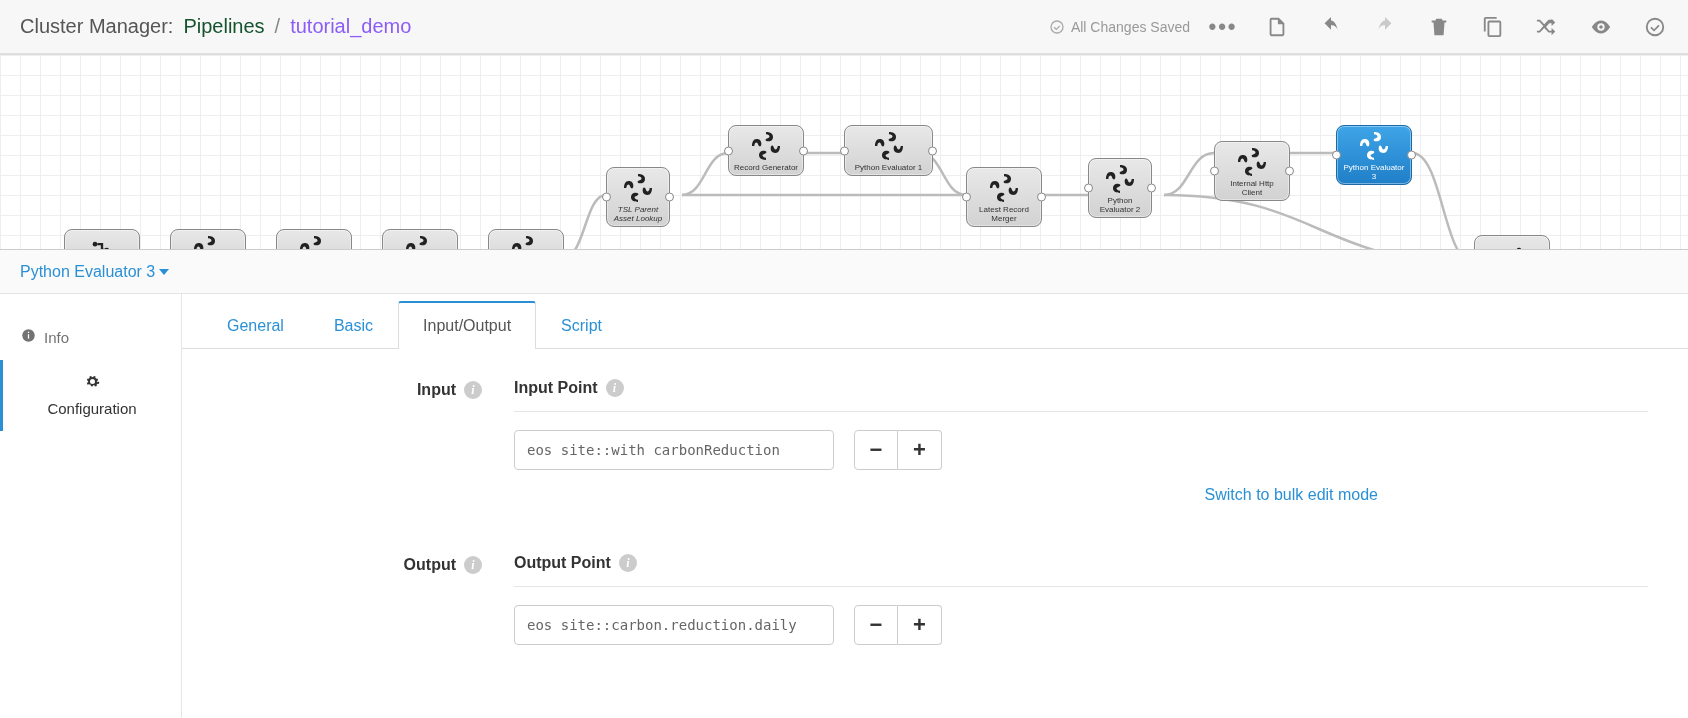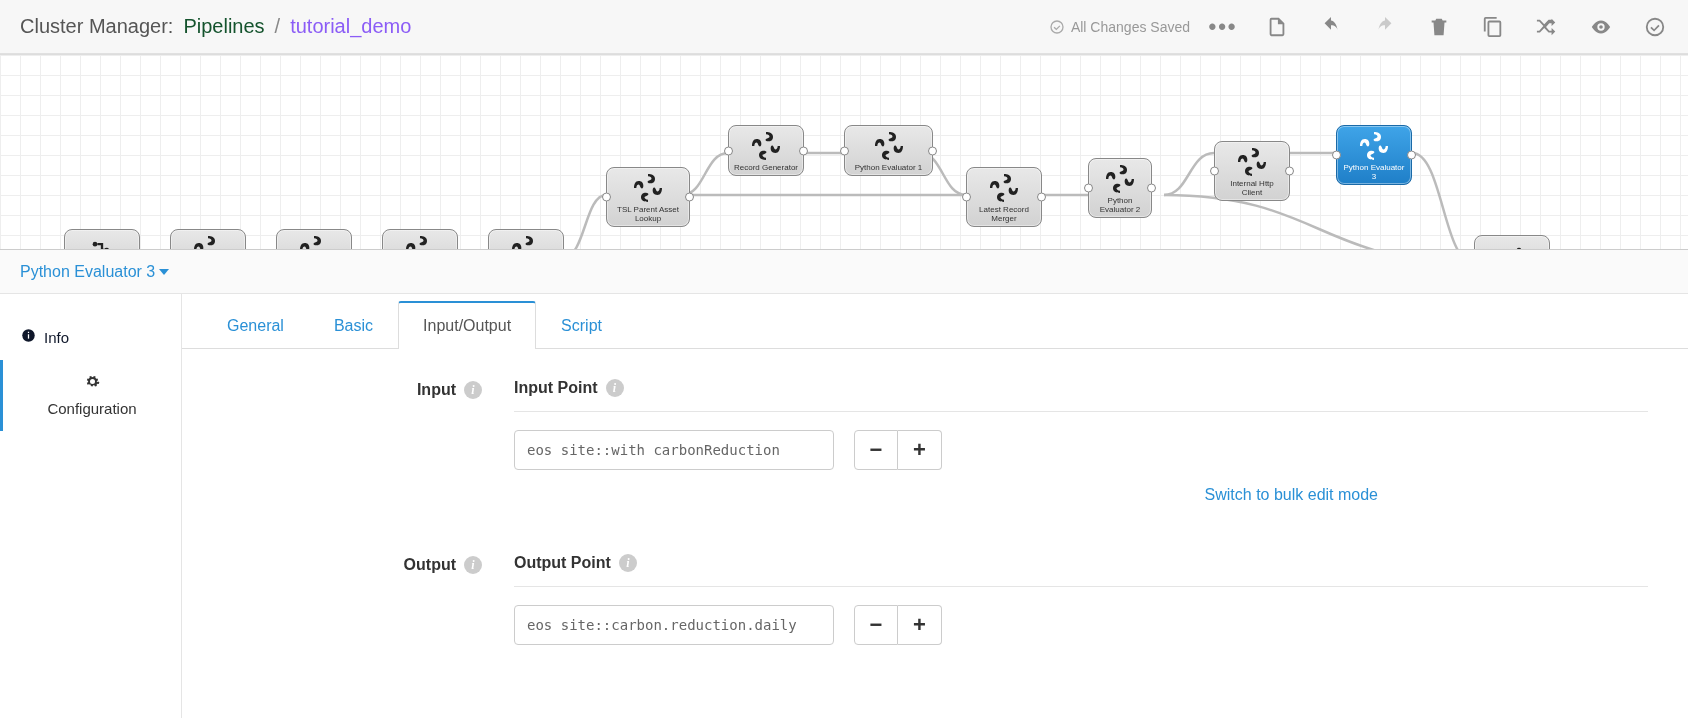--- a/index.html
+++ b/index.html
@@ -46,21 +46,21 @@
   svg.edges path { stroke:#bbb; stroke-width:2.5; fill:none; }
 
   
   .section-head { height: 44px; border-bottom: 1px solid #e5e5e5; background:#fafafa; display:flex; align-items:center; padding:0 20px;}
   .section-head a { color:#2a90d6; font-size:16px; text-decoration:none; display:flex; align-items:center; gap:4px;}
   .caret-down { width:0; height:0; border-left:5px solid transparent; border-right:5px solid transparent; border-top:6px solid #2a90d6; }
 
   
   .detail { display:flex; }
   .sidebar { width: 182px; border-right:1px solid #e5e5e5; padding-top:20px;}
-  .sidebar .item { padding:14px 18px; font-size:15px; color:#0f172a; display:flex; align-items:center; gap:8px; cursor:pointer; border-left:3px solid transparent;}
+  .sidebar .item { padding:14px 18px; font-size:15px; color:#737373; display:flex; align-items:center; gap:8px; cursor:pointer; border-left:3px solid transparent;}
   .sidebar .item.active { border-left-color:#2a90d6; color:#333;flex-direction:column;}
   .sidebar .item svg { width:15px; height:15px; fill:currentColor;}
 
   .main { flex:1; padding:0 0 40px 0; }
   .tabs { display:flex; border-bottom:1px solid #ddd; padding-left:20px; height:55px; align-items:flex-end;}
   .tab { padding:14px 24px; font-size:16px; color:#2a90d6; cursor:pointer; border:1px solid transparent; border-bottom:none; border-top-left-radius:3px; border-top-right-radius:3px; position:relative; top:1px;}
   .tab.active { color:#555; border-color:#ddd; border-top:2px solid #2a90d6; background:#fff;}
 
   .form-area { padding:30px 40px 0 40px; }
   .form-row { display:flex; margin-bottom:50px;gap:12px; }
@@ -191,21 +191,21 @@
           </svg>
         </span>
       </div>
       <div class="node" style="left: 488px; top: 174px; width: 76px;">
         <span class="icon">
           <svg viewBox="0 0 24 24">
             <path d="M12 2c2 0 3 1 3 2s-2 1-3 2 0 2 2 2 4-1 4-4-3-4-6-4zm0 20c-2 0-3-1-3-2s2-1 3-2 0-2-2-2-4 1-4 4 3 4 6 4zm10-10c0 2-1 3-2 3s-1-2-2-3-2 0-2 2 1 4 4 4 4-3 4-6zM2 12c0-2 1-3 2-3s1 2 2 3 2 0 2-2-1-4-4-4-4 3-4 6z"></path>
           </svg>
         </span>
       </div>
-      <div class="node" style="left: 606px; top: 112px; width: 84px;">
+      <div class="node" style="left: 606px; top: 112px; width: 64px; font-style: italic;">
         <span class="port l"></span>
         <span class="icon">
           <svg viewBox="0 0 24 24">
             <path d="M12 2c2 0 3 1 3 2s-2 1-3 2 0 2 2 2 4-1 4-4-3-4-6-4zm0 20c-2 0-3-1-3-2s2-1 3-2 0-2-2-2-4 1-4 4 3 4 6 4zm10-10c0 2-1 3-2 3s-1-2-2-3-2 0-2 2 1 4 4 4 4-3 4-6zM2 12c0-2 1-3 2-3s1 2 2 3 2 0 2-2-1-4-4-4-4 3-4 6z"></path>
           </svg>
         </span>
         <span class="label">TSL Parent Asset Lookup</span>
         <span class="port r"></span>
       </div>
       <div class="node" style="left: 728px; top: 70px; width: 76px;">

